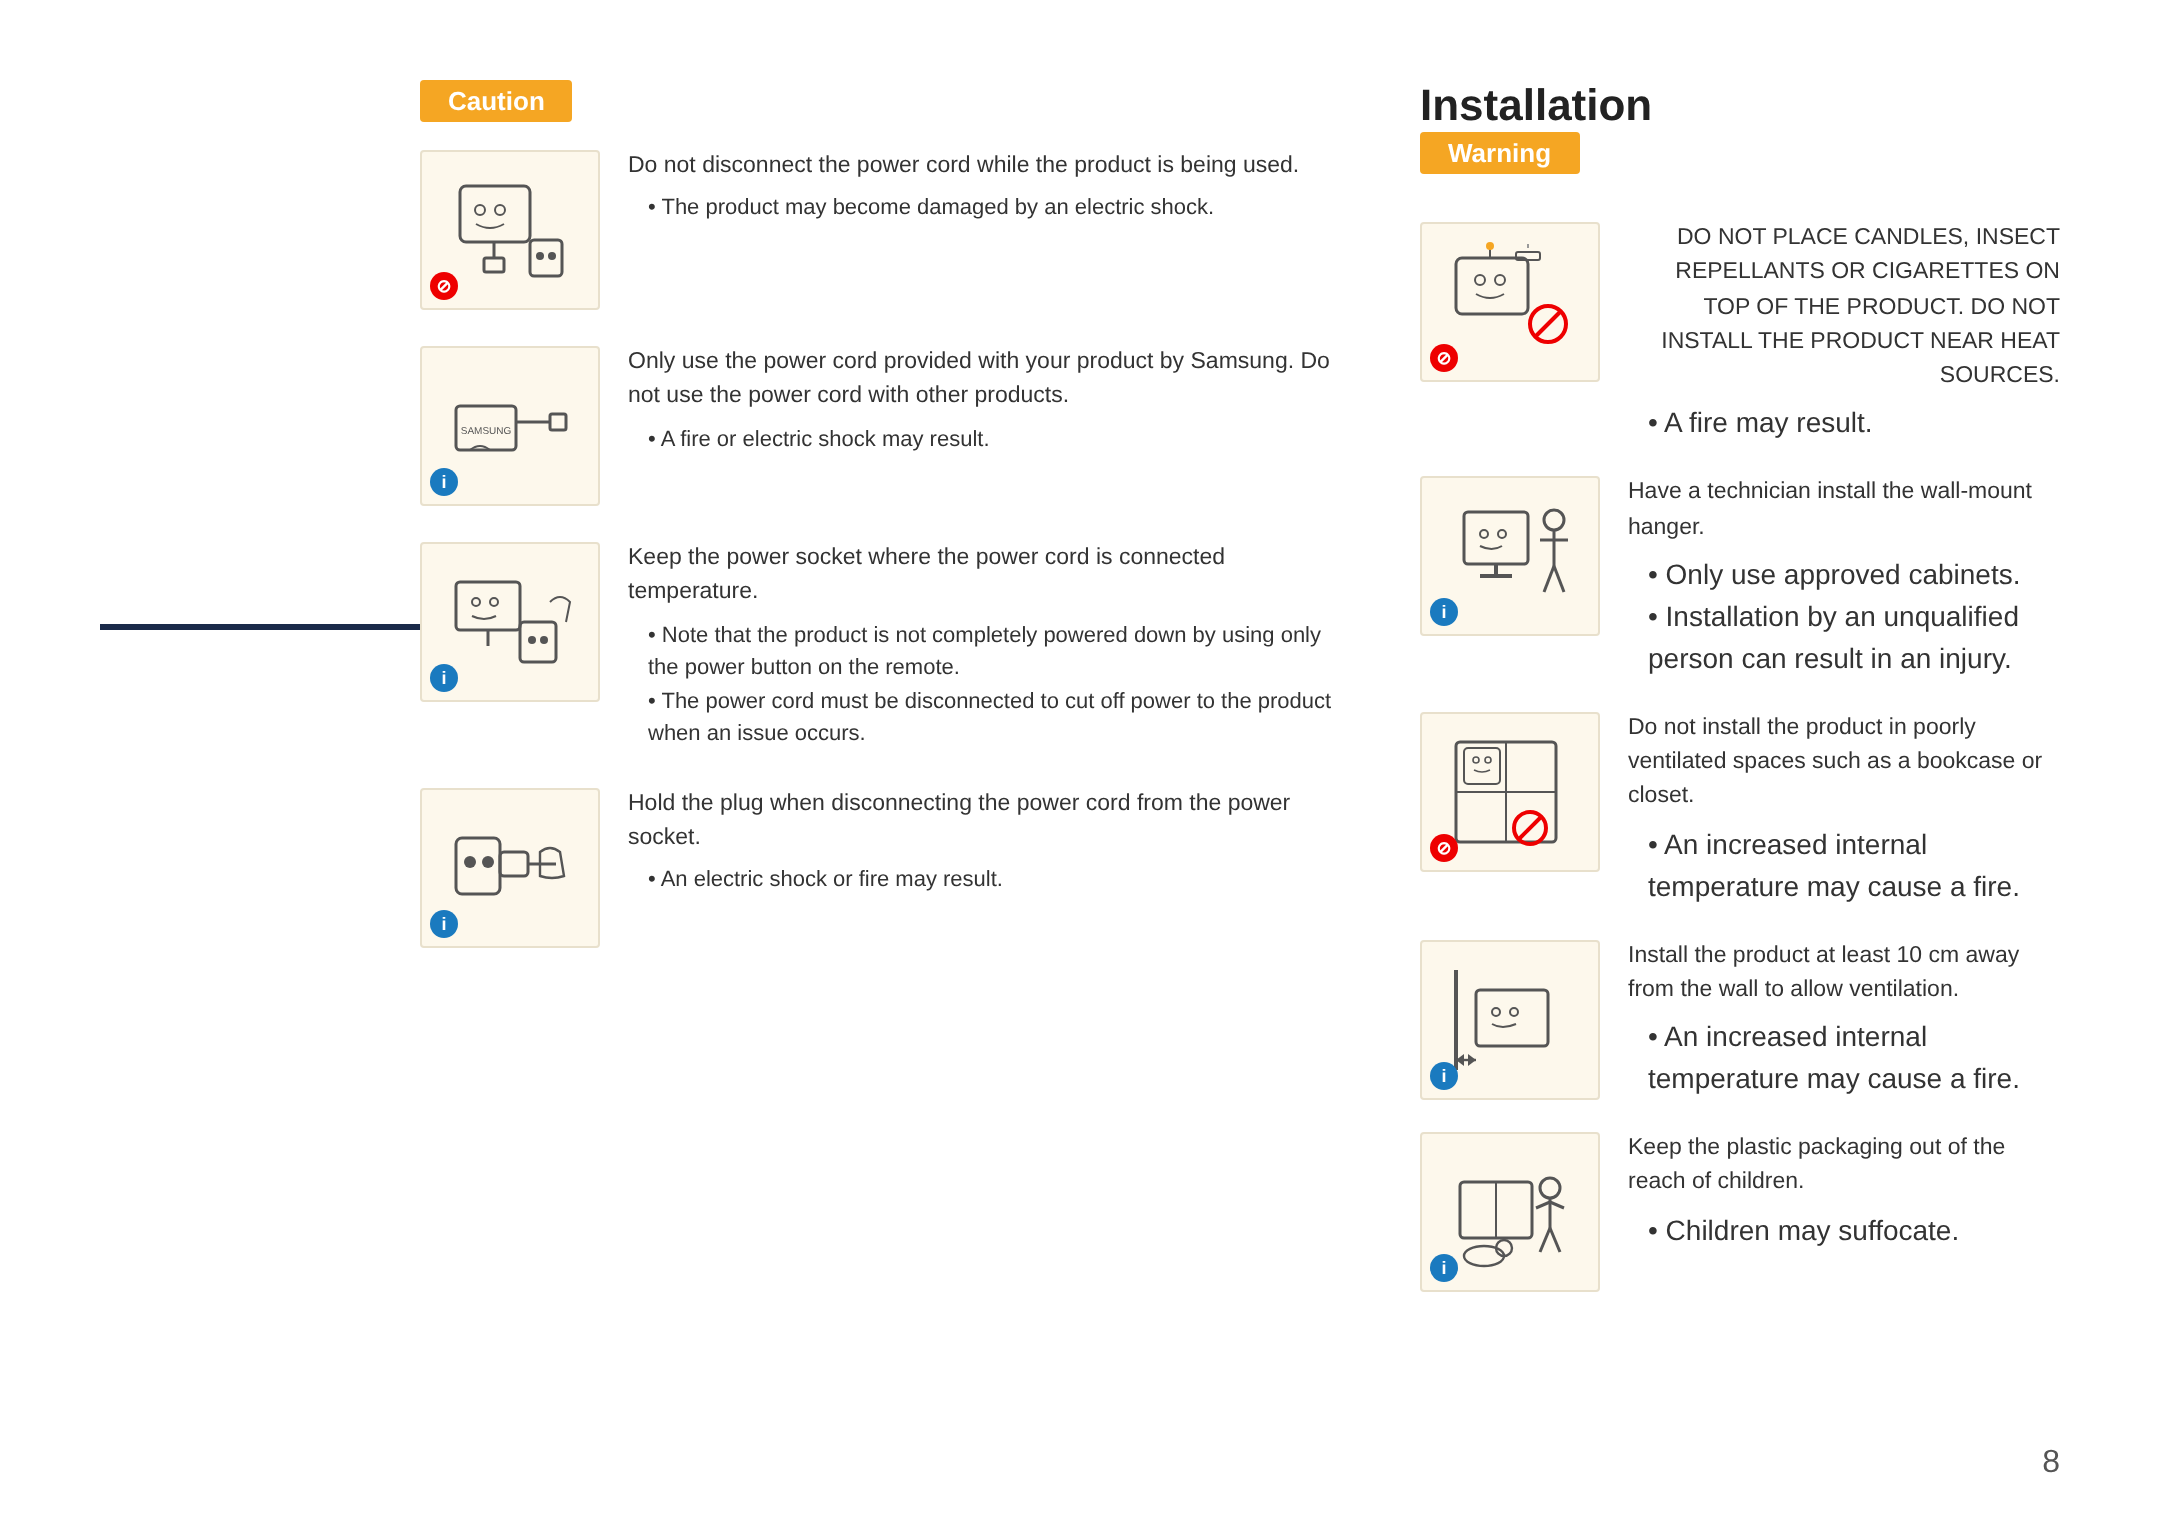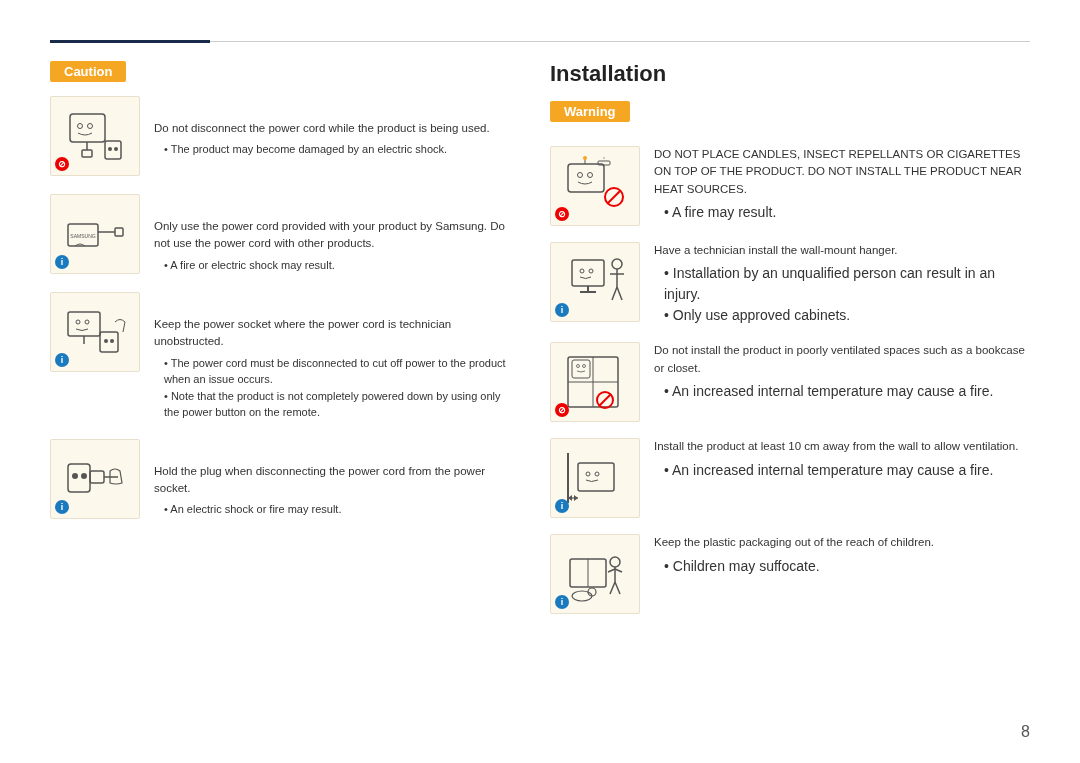--- a/index.html
+++ b/index.html
@@ -12,21 +12,21 @@
       color: #333;
       position: relative;
       overflow: hidden;
     }
 
     .page-container {
       width: 1080px;
       height: 626px;
       padding: 40px 50px 22px 50px;
       display: flex;
-      flex-direction: column;
+      flex-direction: row;
     }
 
     
     .top-rules {
       display: flex;
       align-items: center;
       margin-bottom: 18px;
     }
     .top-rule-dark {
       width: 160px;
@@ -105,21 +105,20 @@
       color: #fff;
     }
     .badge-red { background: #e00; }
     .badge-blue { background: #1a7abf; }
 
     .item-text {
       flex: 1;
       font-size: 11.5px;
       line-height: 1.5;
       color: #333;
-      margin-top: 24px;
     }
 
     .item-text .main-text {
       margin-bottom: 4px;
     }
 
     .item-text ul {
       list-style: none;
       padding-left: 10px;
     }
@@ -135,21 +134,21 @@
 
     
     .right-col {
       flex: 1;
     }
 
     .section-title {
       font-size: 22px;
       font-weight: bold;
       color: #222;
-      margin-bottom: 14px;
+      margin-bottom: 0;
     }
 
     .right-item-row {
       display: flex;
       align-items: flex-start;
       margin-bottom: 16px;
       gap: 14px;
     }
 
     .right-text {
@@ -175,20 +174,21 @@
     .right-text ul li {
       font-size: 14px;
       line-height: 1.5;
     }
 
     .right-text .caps-text {
       font-size: 11.5px;
       line-height: 1.5;
       text-transform: uppercase;
       font-weight: normal;
+      text-align: right;
     }
 
     
     .page-number {
       position: absolute;
       bottom: 22px;
       right: 50px;
       font-size: 16px;
       color: #555;
     }
@@ -278,24 +278,24 @@
 
             <rect x="40" y="30" width="18" height="20" rx="2" fill="none" stroke="#555" stroke-width="1.5"></rect>
             <circle cx="46" cy="39" r="2" fill="#555"></circle>
             <circle cx="52" cy="39" r="2" fill="#555"></circle>
 
             <path d="M55 20 Q60 15 65 20 L63 30" fill="none" stroke="#555" stroke-width="1"></path>
           </svg>
           <div class="badge-circle badge-blue">i</div>
         </div>
         <div class="item-text">
-          <div class="main-text">Keep the power socket where the power cord is technician unobstructed.</div>
-          <ul>
+          <div class="main-text">Keep the power socket where the power cord is connected temperature.</div>
+          <ul>
+            <li>Note that the product is not completely powered down by using only the power button on the remote.</li>
             <li>The power cord must be disconnected to cut off power to the product when an issue occurs.</li>
-            <li>Note that the product is not completely powered down by using only the power button on the remote.</li>
           </ul>
         </div>
       </div>
 
       
       <div class="item-row">
         <div class="illus-box">
           <svg class="illus-svg" viewBox="0 0 70 60">
 
             <rect x="8" y="15" width="22" height="28" rx="3" fill="none" stroke="#555" stroke-width="1.5"></rect>
@@ -369,22 +369,22 @@
             <line x1="57" y1="17" x2="57" y2="35" stroke="#555" stroke-width="1.5"></line>
             <line x1="50" y1="22" x2="64" y2="22" stroke="#555" stroke-width="1.5"></line>
             <line x1="57" y1="35" x2="52" y2="48" stroke="#555" stroke-width="1.5"></line>
             <line x1="57" y1="35" x2="62" y2="48" stroke="#555" stroke-width="1.5"></line>
           </svg>
           <div class="badge-circle badge-blue">i</div>
         </div>
         <div class="right-text">
           <div class="main-text">Have a technician install the wall-mount hanger.</div>
           <ul>
+            <li>Only use approved cabinets.</li>
             <li>Installation by an unqualified person can result in an injury.</li>
-            <li>Only use approved cabinets.</li>
           </ul>
         </div>
       </div>
 
       
       <div class="right-item-row">
         <div class="illus-box">
           <svg class="illus-svg" viewBox="0 0 70 60">
 
             <rect x="8" y="5" width="50" height="50" rx="2" fill="none" stroke="#555" stroke-width="1.5"></rect>

